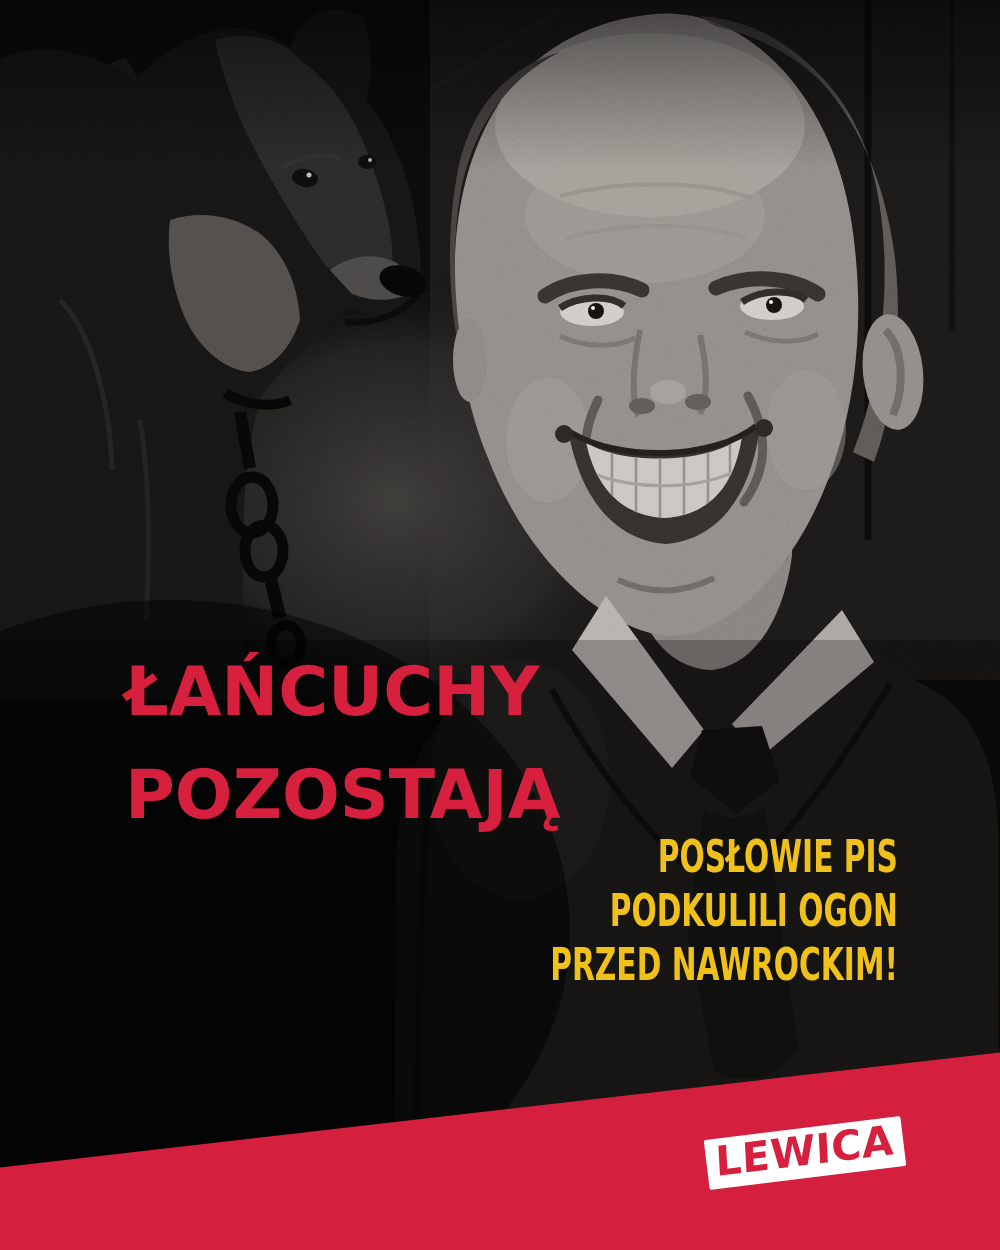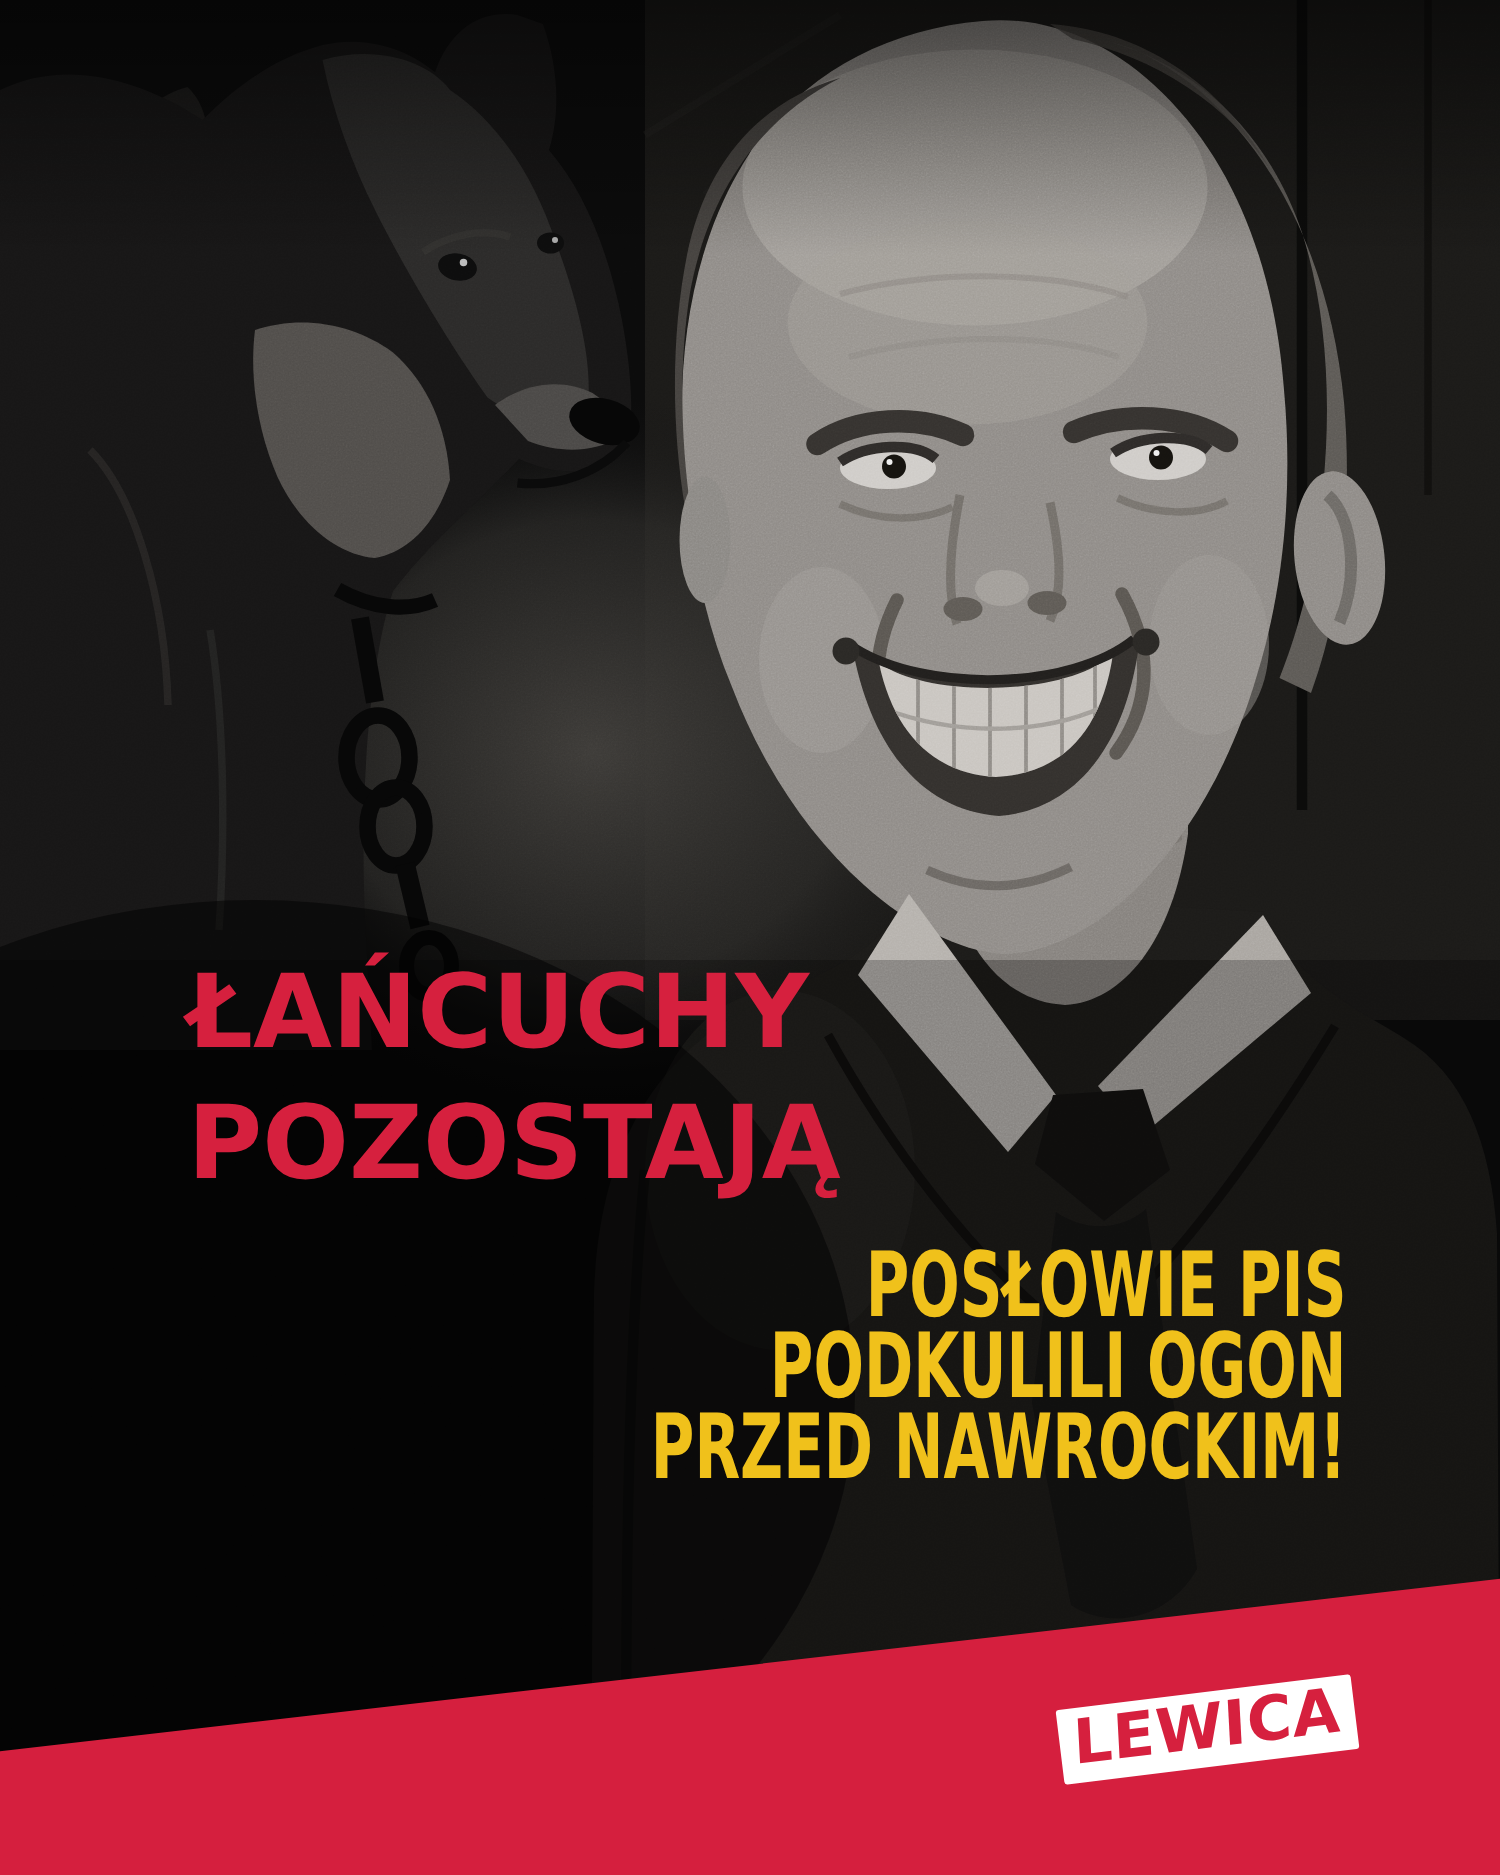--- a/index.html
+++ b/index.html
@@ -6,24 +6,24 @@
   .poster{
     position:relative;width:1000px;height:1250px;overflow:hidden;
     background:#0b0b0b;font-family:"DejaVu Sans", sans-serif;
   }
   .photo{position:absolute;left:0;top:0;width:1000px;height:1250px;z-index:1;}
   .headline{
     position:absolute;left:125px;top:632px;z-index:3;
     color:#d6203e;font-weight:700;font-size:68px;line-height:87px;
     letter-spacing:0px;
   }
-  .hl{white-space:nowrap;}
+  .hl{white-space:nowrap;margin-top:16px;}
   .subhead{
     position:absolute;right:102px;top:830px;z-index:3;text-align:right;
-    color:#f0c11b;font-weight:700;font-size:60px;line-height:54px;
+    color:#f0c11b;font-weight:700;font-size:45px;line-height:54px;
   }
   .sl{display:block;white-space:nowrap;transform:scaleX(0.66);transform-origin:100% 50%;}
   .band{
     position:absolute;inset:0;z-index:4;background:#d51f3e;
     clip-path:polygon(0 93.4%,100% 84.2%,100% 100%,0 100%);
   }
   .logo{
     position:absolute;left:706px;top:1128px;width:198px;height:50px;z-index:5;
     background:#ffffff;border-radius:2px;transform:rotate(-7deg);
     display:flex;align-items:center;justify-content:center;

